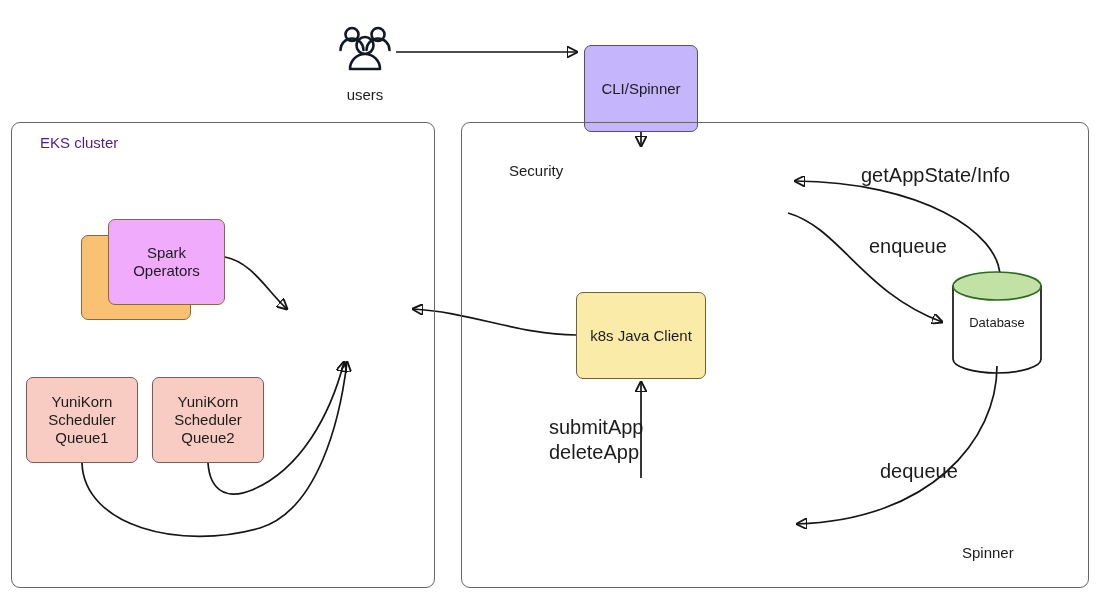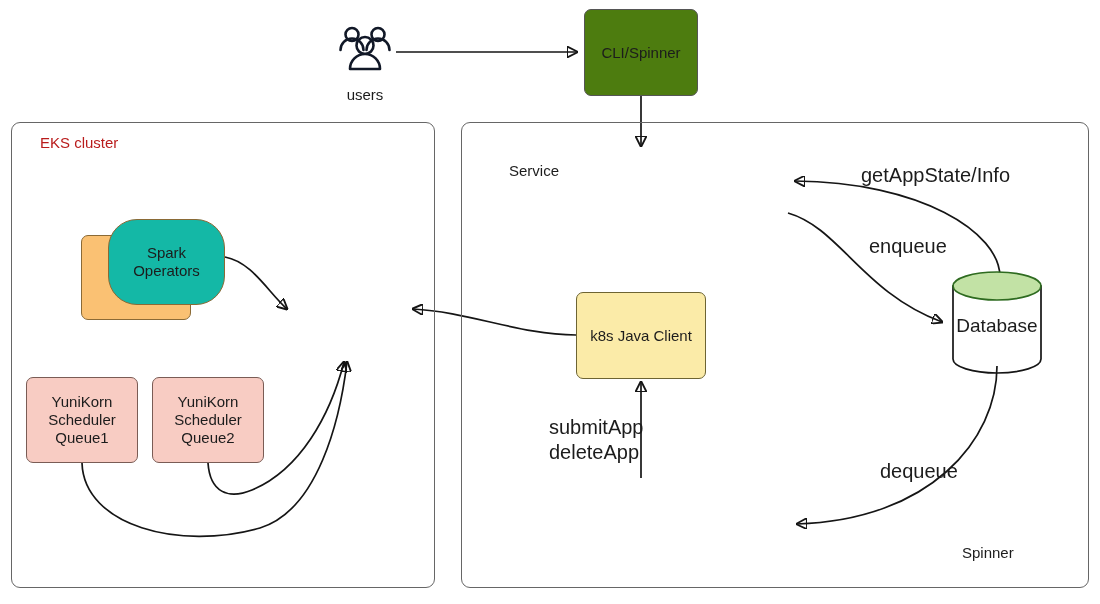--- a/index.html
+++ b/index.html
@@ -18,47 +18,47 @@
     display:flex;align-items:center;justify-content:center;
     text-align:center;line-height:1.18;
     font-size:15px;color:#1c1c1c;
     white-space:pre-line;
   }
   .container-box{
     position:absolute;box-sizing:border-box;
     border:1.6px solid #666666;border-radius:9px;background:transparent;
   }
   .container-label{
-    position:absolute;font-size:15px;color:#b91c1c;white-space:nowrap;
+    position:absolute;font-size:15px;color:#4c1d95;white-space:nowrap;
   }
   .corner-label{
     position:absolute;font-size:15px;color:#1c1c1c;white-space:nowrap;
   }
   .edge-label{
     position:absolute;font-size:20px;color:#1c1c1c;white-space:pre-line;
     line-height:1.25;
   }
   .fig-caption{
     position:absolute;font-size:15px;color:#1c1c1c;text-align:center;white-space:nowrap;
   }
 
   
-  .n-orange{background:#14b8a6;border-color:#8a6a36;border-radius:29px;}
+  .n-orange{background:#f0abfc;border-color:#8a6a36;}
   .n-orange-back{background:#fac173;border-color:#8a6a36;border-radius:7px;}
   .n-yellow{background:#fbeba8;border-color:#6d6433;}
   .n-pink{background:#f8ccc3;border-color:#7a5c55;}
-  .n-plain{background:#4d7c0f;border-color:#555;}
+  .n-plain{background:#c4b5fd;border-color:#555;margin-top:36px;}
 
   
   #wires{position:absolute;left:0;top:0;width:1100px;height:604px;pointer-events:none;}
   #wires path,#wires line{fill:none;stroke:#151515;stroke-width:1.7px;}
   .db-body{fill:#c2e2a5;stroke:#2e6b20;stroke-width:1.7px;}
   .db-top{fill:#c2e2a5;stroke:#2e6b20;stroke-width:1.7px;}
   .db-label{
-    position:absolute;font-size:19px;color:#1c1c1c;text-align:center;
+    position:absolute;font-size:13px;color:#1c1c1c;text-align:center;
     width:100%;white-space:nowrap;
   }
   .users-icon{position:absolute;}
 </style>
 </head>
 <body>
 
 <div id="stage">
 
   <svg id="wires" viewBox="0 0 1100 604">
@@ -121,21 +121,21 @@
   <div class="node n-pink" style="left:26px;top:377px;width:112px;height:86px;">YuniKorn
 Scheduler
 Queue1</div>
   <div class="node n-pink" style="left:152px;top:377px;width:112px;height:86px;">YuniKorn
 Scheduler
 Queue2</div>
 
   <div class="container-box" style="left:461px;top:122px;width:628px;height:466px;"></div>
   <div class="corner-label" style="left:962px;top:544px;">Spinner</div>
 
-  <div class="corner-label" style="left:509px;top:162px;">Service</div>
+  <div class="corner-label" style="left:509px;top:162px;">Security</div>
 
   <div class="node n-yellow" style="left:576px;top:292px;width:130px;height:87px;">k8s Java Client</div>
 
 
   <div style="position:absolute;left:953px;top:315px;width:88px;">
     <div class="db-label">Database</div>
   </div>
 
   <div class="edge-label" style="left:861px;top:163px;">getAppState/Info</div>
   <div class="edge-label" style="left:869px;top:234px;">enqueue</div>

